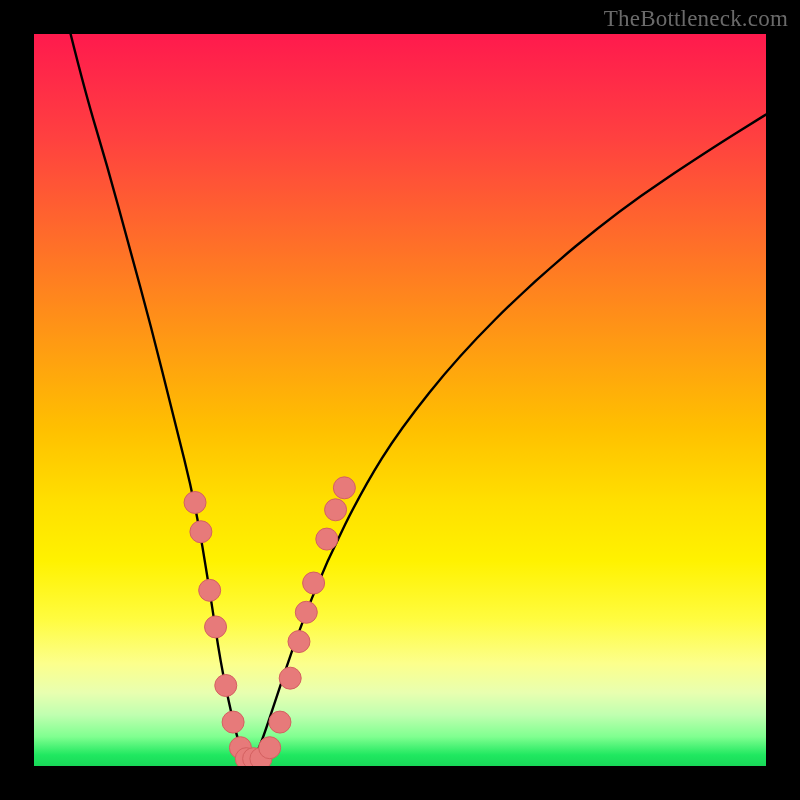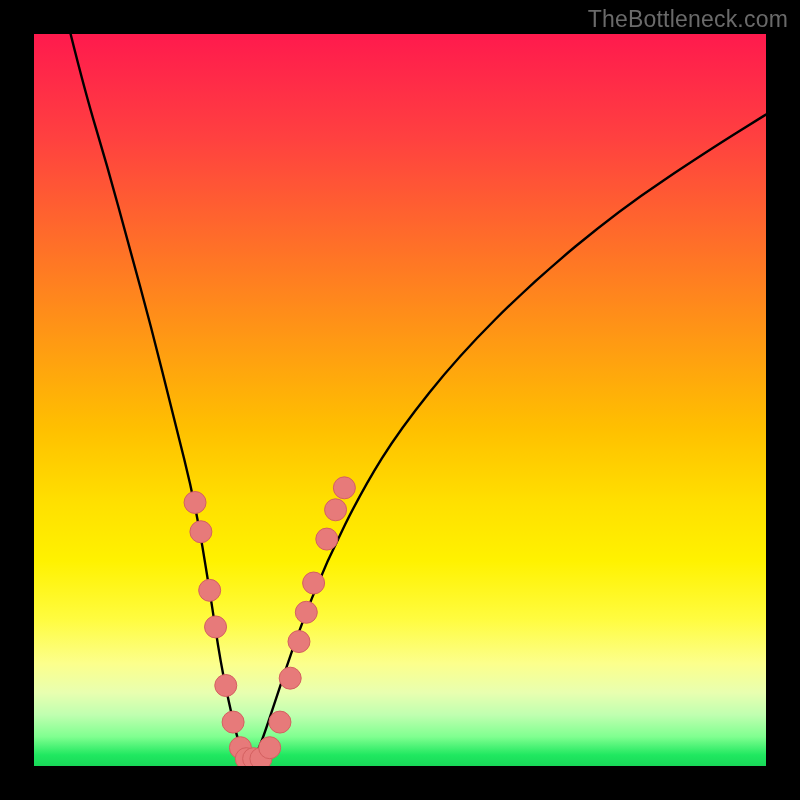--- a/index.html
+++ b/index.html
@@ -49,20 +49,21 @@
   }
   .watermark {
     position: absolute;
     top: 6px;
     right: 12px;
     color: #6a6a6a;
     font-size: 23px;
     font-weight: 400;
     letter-spacing: 0.2px;
     user-select: none;
+    font-family: Liberation Serif, serif;
   }
   svg.curve {
     position: absolute;
     inset: 0;
   }
 </style>
 </head>
 <body>
 
 <div class="frame">

